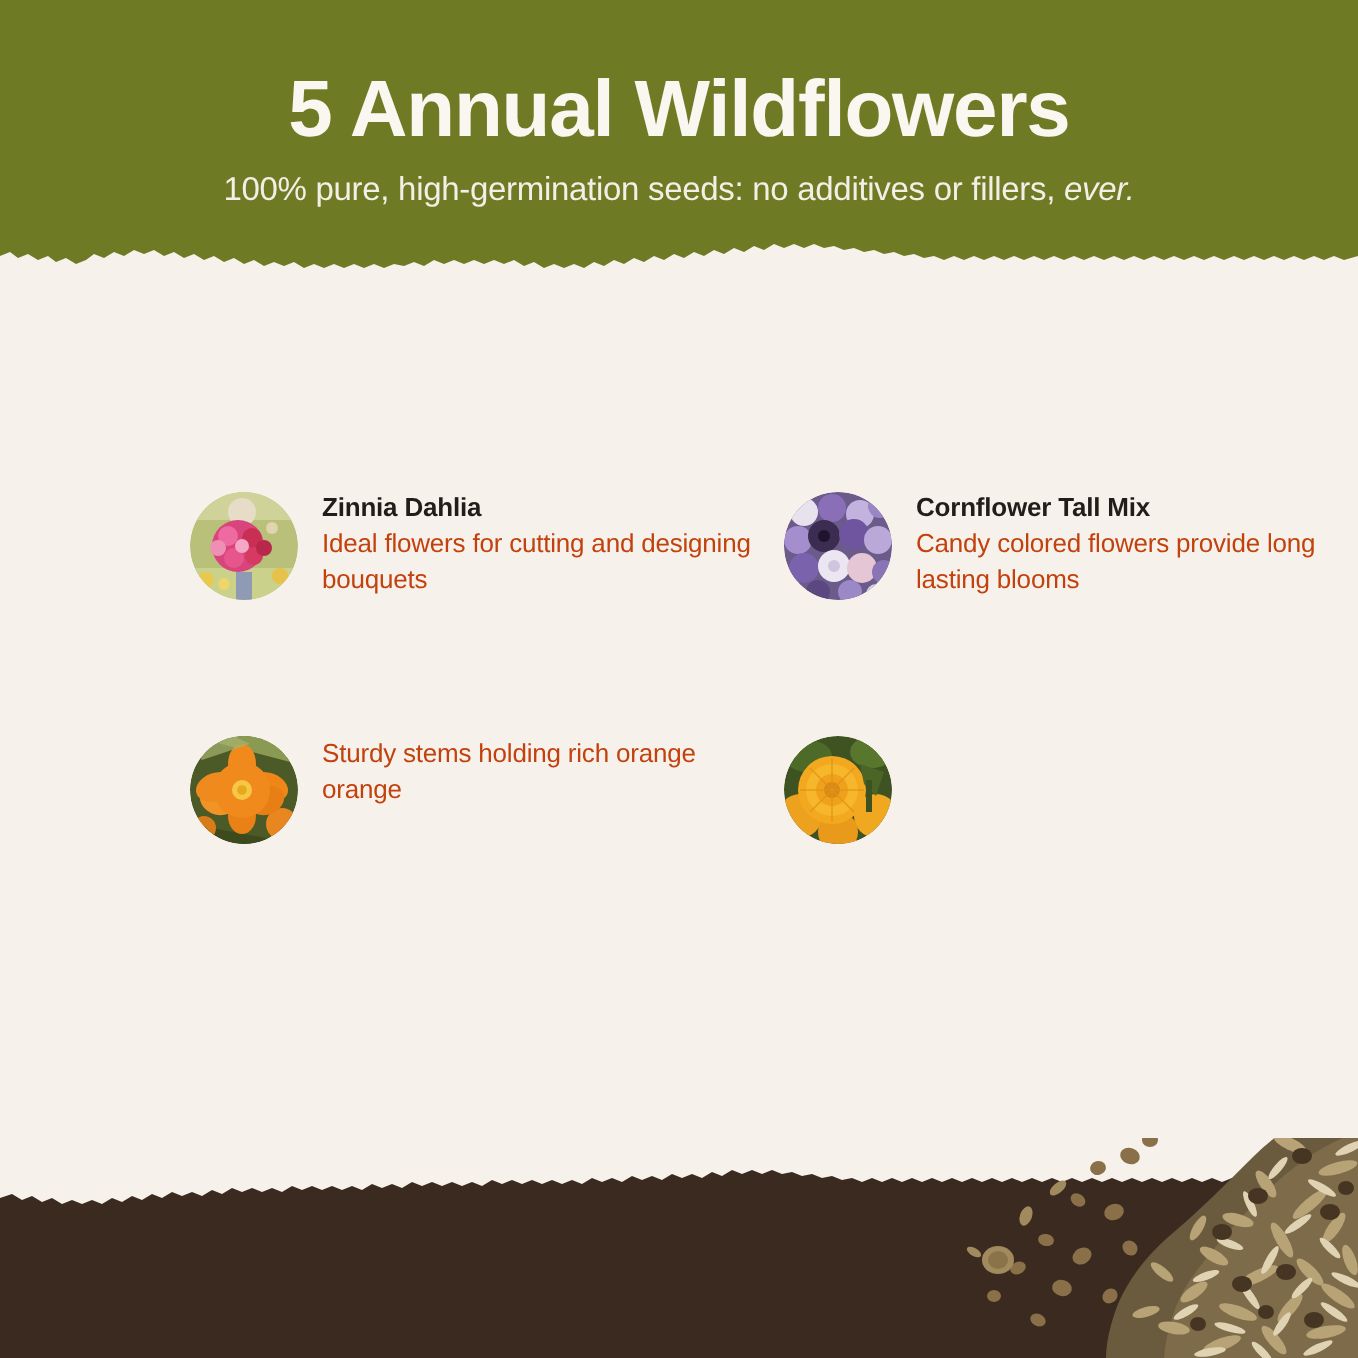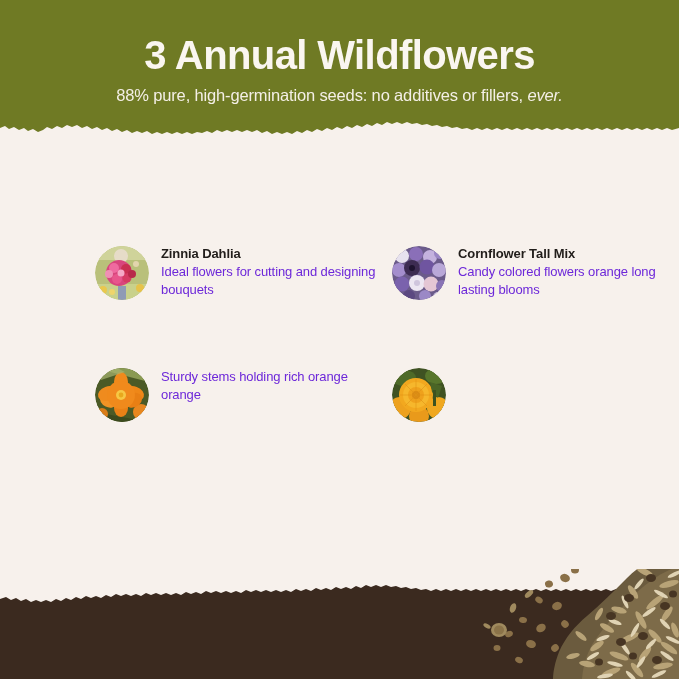--- a/index.html
+++ b/index.html
@@ -115,21 +115,21 @@
     line-height: 17px;
     font-weight: 700;
     color: #211D1A;
     letter-spacing: -0.1px;
   }
   .feature-desc {
     margin-top: 1px;
     font-size: 13px;
     line-height: 17.5px;
     font-weight: 400;
-    color: #6d28d9;
+    color: #c2410c;
     letter-spacing: -0.1px;
     max-width: 215px;
   }
 
   
   .footer {
     position: absolute;
     left: 0;
     bottom: 0;
     width: 679px;
@@ -172,22 +172,22 @@
         L327,16 L332,18 L337,15 L342,17 L347,14 L352,16 L357,13 L362,15 L367,12 L372,14 L377,11
         L382,13 L387,10 L392,12 L397,10 L402,12 L407,10 L412,12 L417,11 L422,13 L427,12 L432,14
         L437,13 L442,15 L447,14 L452,16 L457,15 L462,17 L467,16 L472,18 L477,16 L482,18 L487,16
         L492,18 L497,16 L502,18 L507,16 L512,18 L517,16 L522,18 L527,16 L532,18 L537,16 L542,18
         L547,16 L552,18 L557,16 L562,18 L567,16 L572,18 L577,16 L582,18 L587,16 L592,18 L597,16
         L602,18 L607,16 L612,18 L617,16 L622,18 L627,16 L632,18 L637,16 L642,18 L647,16 L652,18
         L657,16 L662,18 L667,16 L672,18 L679,16 L679,40 L0,40 Z"></path>
     </svg>
 
     <div class="header-text">
-      <div class="title">3 Annual Wildflowers</div>
-      <div class="subtitle"><span>88% pure, high-germination seeds: no additives or fillers, </span><em>ever.</em></div>
+      <div class="title">5 Annual Wildflowers</div>
+      <div class="subtitle"><span>100% pure, high-germination seeds: no additives or fillers, </span><em>ever.</em></div>
     </div>
   </div>
 
   <div class="features">
 
     <div class="feature-row">
 
       <div class="feature col-left">
         <div class="thumb">
           <svg viewBox="0 0 54 54">
@@ -249,21 +249,21 @@
               <circle cx="33" cy="50" r="6" fill="#9b88c6"></circle>
               <circle cx="46" cy="51" r="5" fill="#d6cce6"></circle>
               <circle cx="4" cy="50" r="5" fill="#7d6aa8"></circle>
               <circle cx="20" cy="22" r="3" fill="#1f1430"></circle>
               <circle cx="25" cy="37" r="3" fill="#cfc5dd"></circle>
             </g>
           </svg>
         </div>
         <div class="feature-text">
           <div class="feature-title">Cornflower Tall Mix</div>
-          <div class="feature-desc">Candy colored flowers orange long lasting blooms</div>
+          <div class="feature-desc">Candy colored flowers provide long lasting blooms</div>
         </div>
       </div>
 
     </div>
 
     <div class="feature-row">
 
       <div class="feature col-left">
         <div class="thumb">
           <svg viewBox="0 0 54 54">

